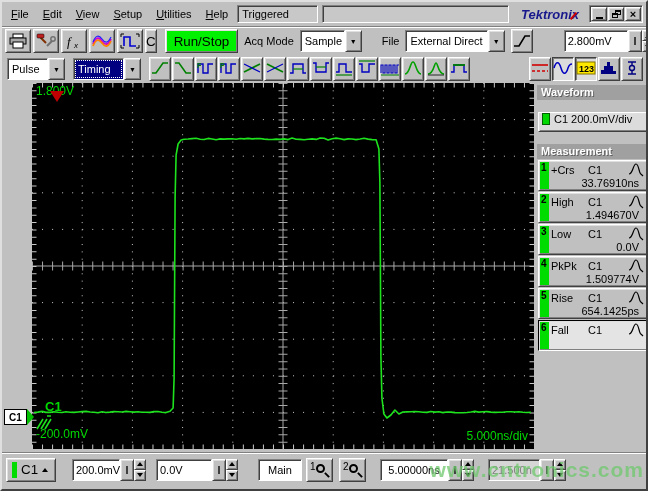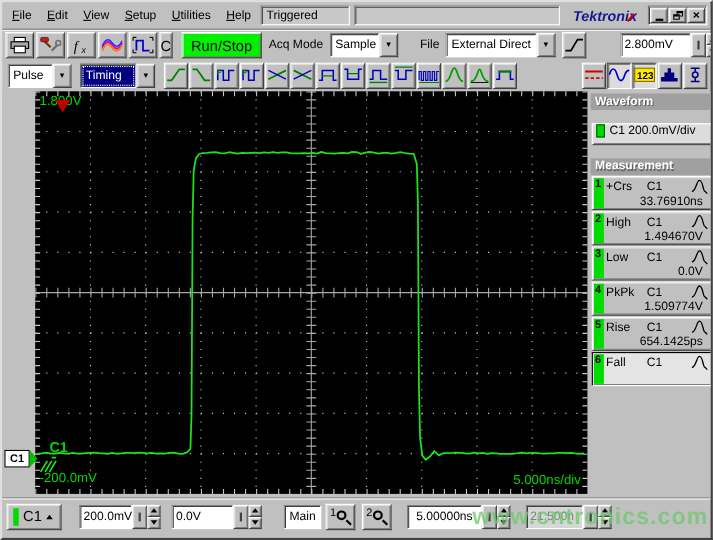--- a/index.html
+++ b/index.html
@@ -78,21 +78,21 @@
   .meas-name{min-width:34px;}
   .meas-src{flex:1;}
   .meas-glyph svg{display:block;}
   .meas-val{text-align:right;padding-right:6px;height:14px;}
   
   .bottombar{display:flex;align-items:center;height:34px;border-top:1px solid #808080;
     box-shadow:inset 0 1px 0 #ffffff;padding:0 4px;}
   .ch-btn{width:50px;height:24px;display:flex;align-items:center;gap:4px;padding:0 5px;}
   .ch-stripe{width:5px;height:16px;background:#00dc00;}
   .grp{display:flex;height:22px;}
-  .mainbox{width:34px;height:22px;background:#fff;border:1px solid;border-color:#808080 #fff #fff #808080;
+  .mainbox{width:44px;height:22px;background:#fff;border:1px solid;border-color:#808080 #fff #fff #808080;
     box-shadow:inset 1px 1px 0 #404040;display:flex;align-items:center;justify-content:center;}
   .zoom-btn{width:27px;height:24px;position:relative;}
   .zoom-btn .dig{position:absolute;left:3px;top:2px;font-size:10px;}
   .zoom-btn .lens{position:absolute;left:9px;top:5px;width:9px;height:9px;border:2px solid #000;border-radius:50%;}
   .zoom-btn .handle{position:absolute;left:17px;top:15px;width:6px;height:2px;background:#000;transform:rotate(45deg);}
   .watermark{position:absolute;right:2px;bottom:7px;font-size:21px;font-weight:bold;letter-spacing:1px;
     color:rgba(110,200,110,0.75);pointer-events:none;z-index:50;}
 </style>
 </head>
 <body>

